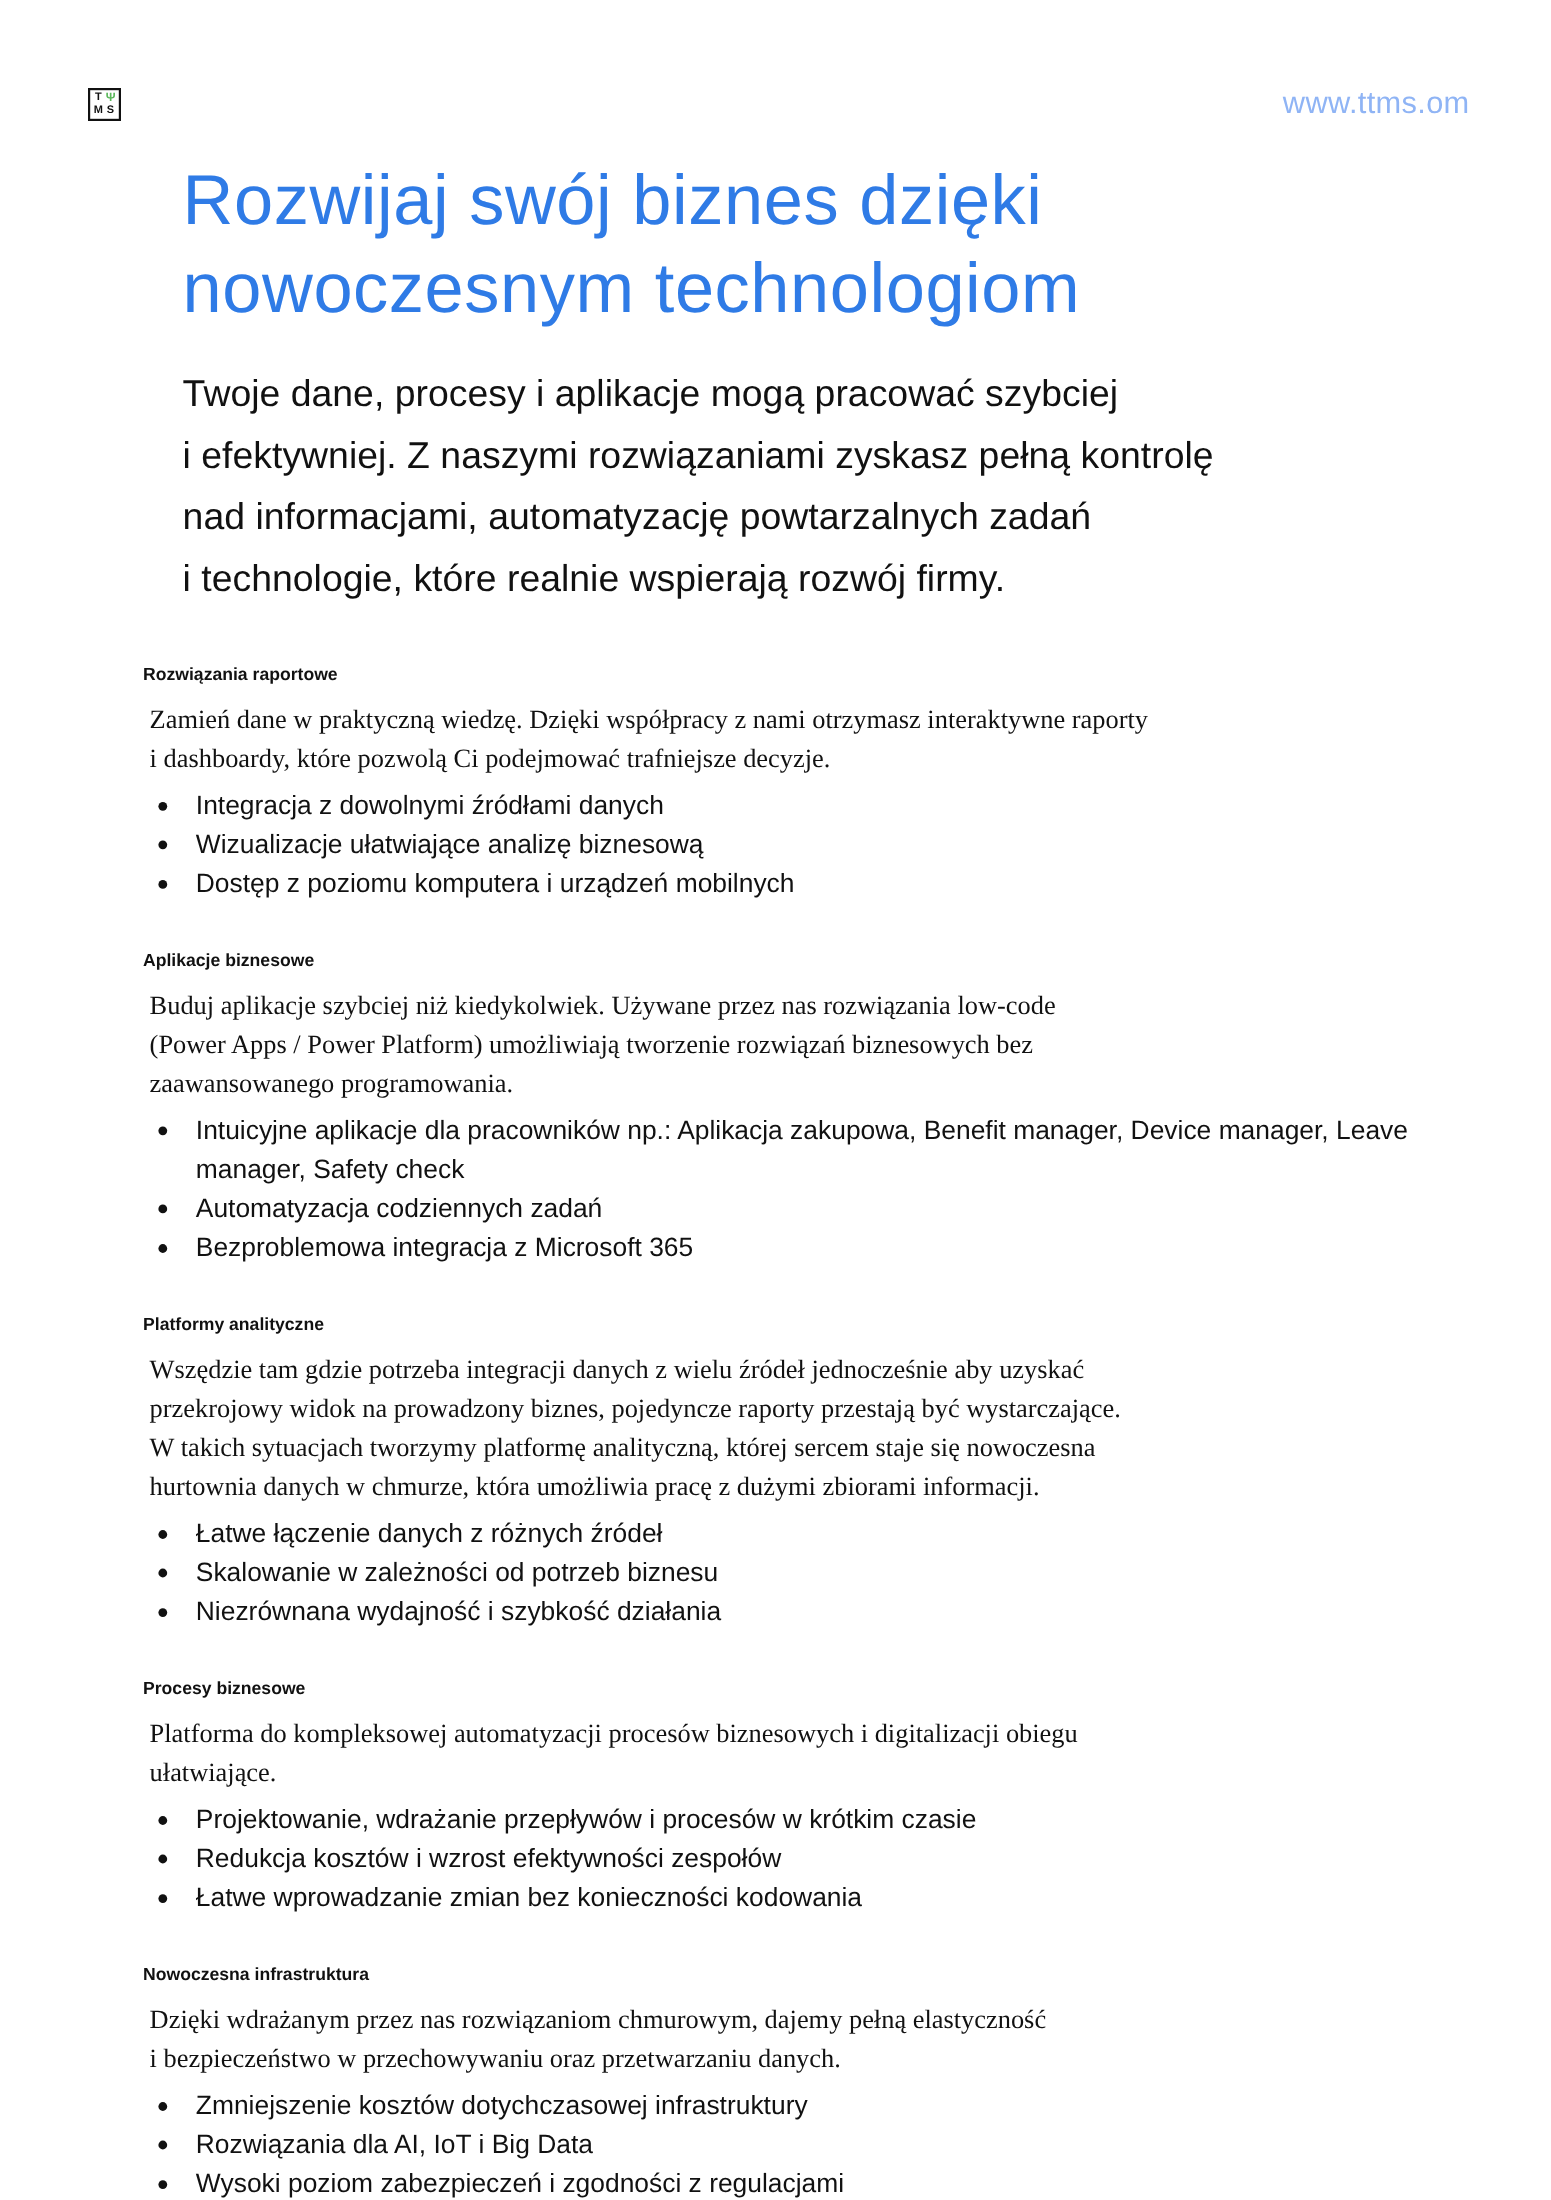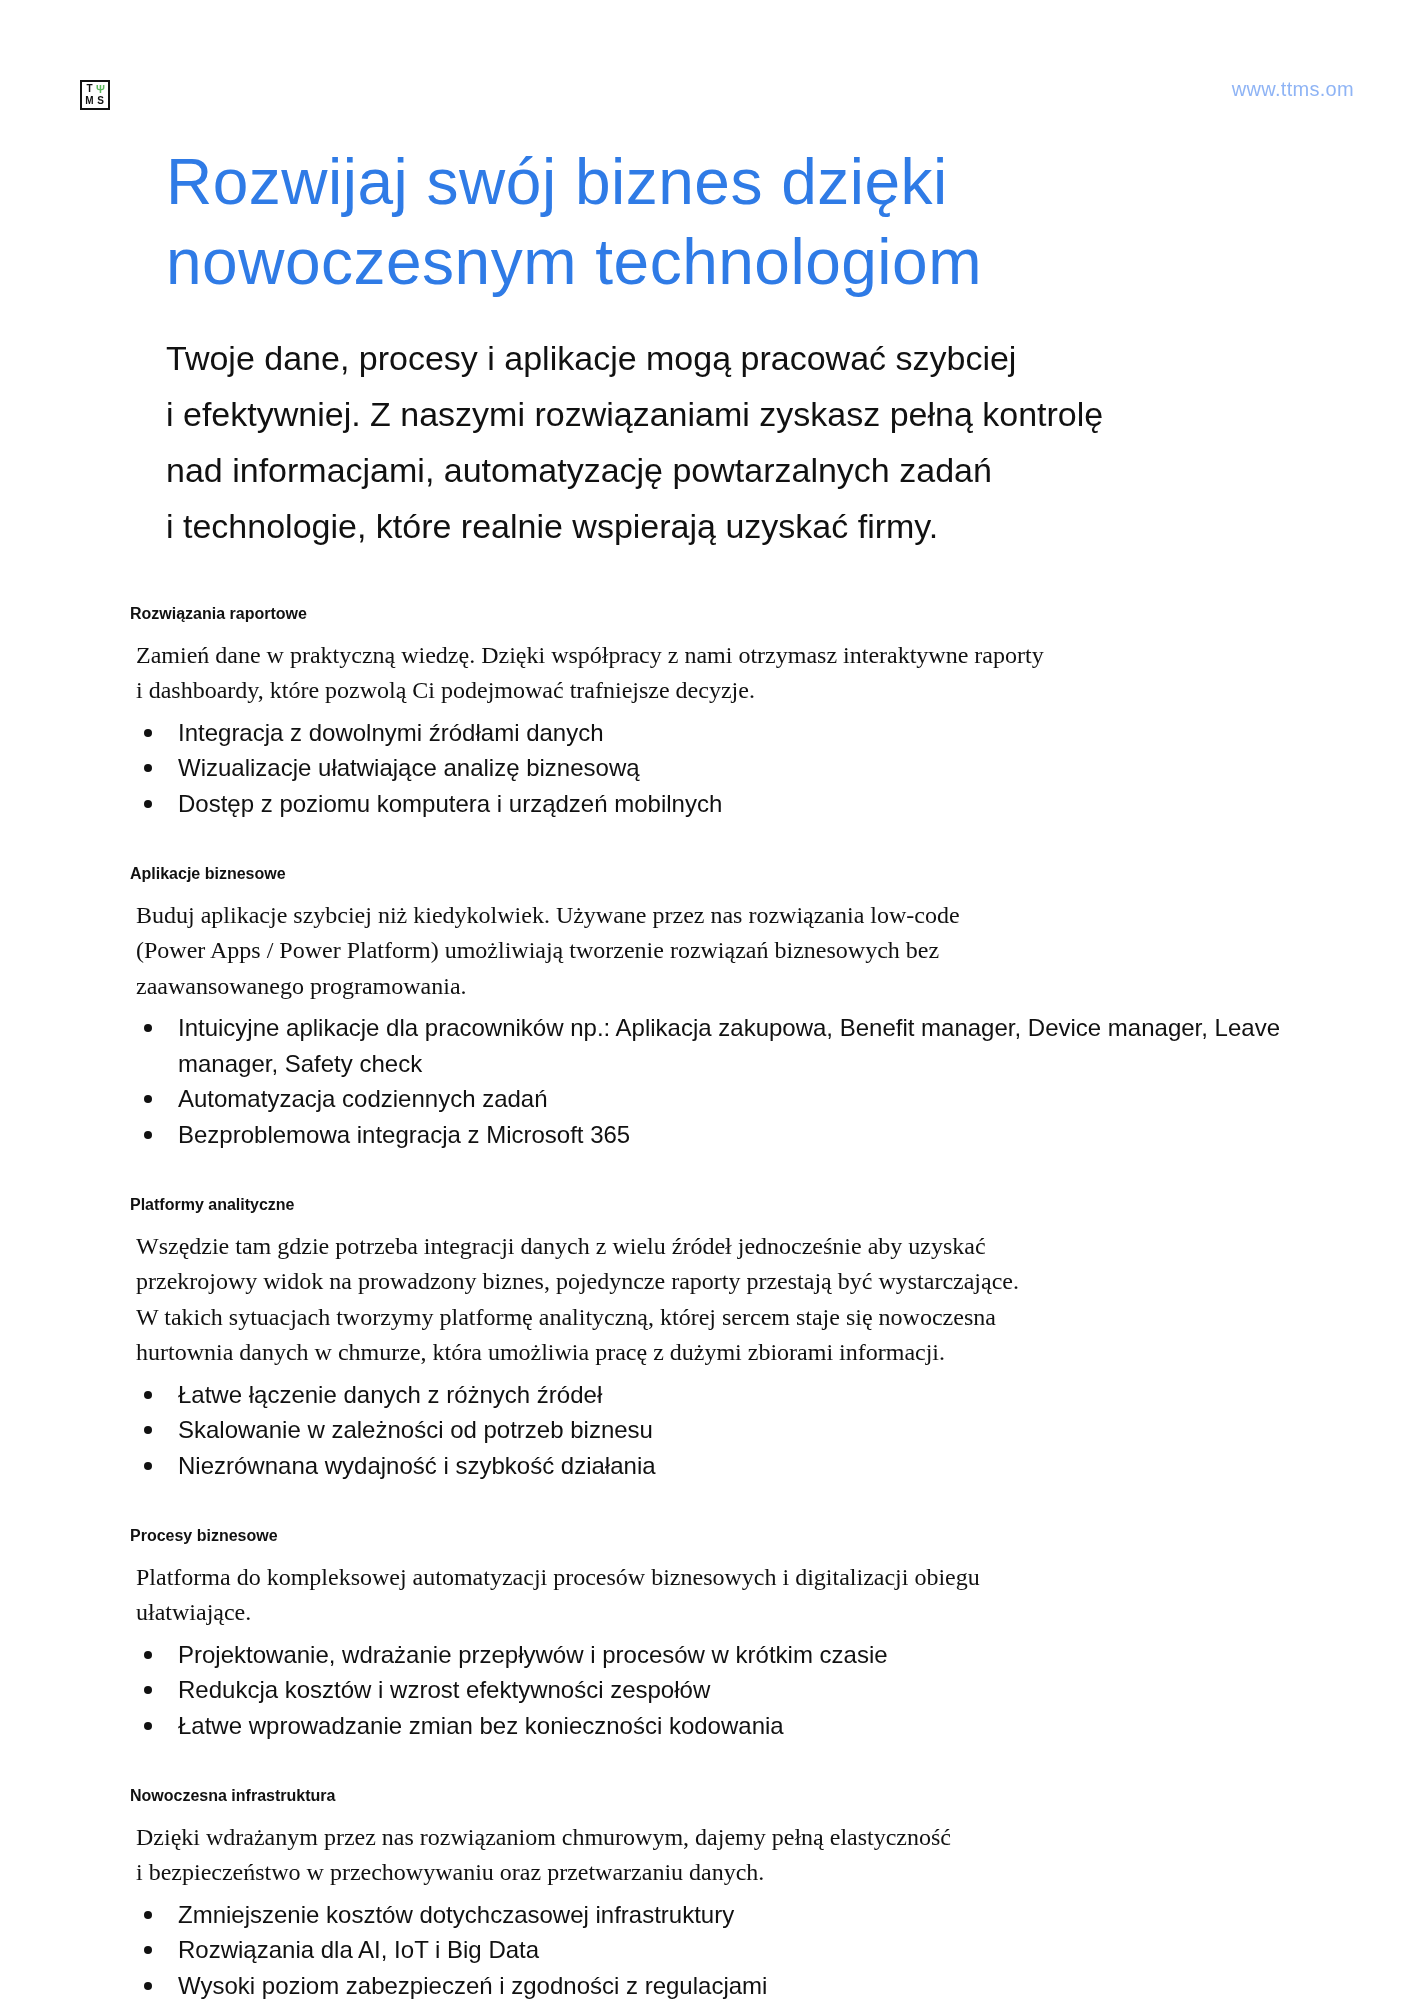--- a/index.html
+++ b/index.html
@@ -10,22 +10,22 @@
     .logo {
       position: absolute; left: 80px; top: 80px; width: 30px; height: 30px;
       border: 2.5px solid #111; box-sizing: border-box;
       display: grid; grid-template-columns: 1fr 1fr; grid-template-rows: 1fr 1fr;
       font-weight: bold; font-size: 10px; line-height: 1; text-align: center;
       align-items: center; padding: 1px 2px;
     }
     .logo span { display: block; }
     .logo .sprout { color: #5cb85c; font-size: 11px; }
     .site-url {
-      position: absolute; right: 56px; top: 78px;
-      font-size: 20px; color: #8fb4f5; letter-spacing: 0.3px;
+      position: absolute; right: 74px; top: 78px;
+      font-size: 28px; color: #8fb4f5; letter-spacing: 0.3px;
     }
     .hero-title {
       position: absolute; left: 166px; top: 142px; width: 1100px;
       font-size: 64px; line-height: 80px; color: #2f7be6; font-weight: normal;
       margin: 0; letter-spacing: 0.5px;
     }
     .hero-sub {
       position: absolute; left: 166px; top: 330px; width: 1180px;
       font-size: 34px; line-height: 56px; color: #111; margin: 0;
     }
@@ -59,21 +59,21 @@
 
 <h1 class="hero-title">
   <span>Rozwijaj swój biznes dzięki</span><br>
   <span>nowoczesnym technologiom</span>
 </h1>
 
 <p class="hero-sub">
   <span>Twoje dane, procesy i aplikacje mogą pracować szybciej</span><br>
   <span>i efektywniej. Z naszymi rozwiązaniami zyskasz pełną kontrolę</span><br>
   <span>nad informacjami, automatyzację powtarzalnych zadań</span><br>
-  <span>i technologie, które realnie wspierają uzyskać firmy.</span>
+  <span>i technologie, które realnie wspierają rozwój firmy.</span>
 </p>
 
 <div class="content" id="sections">
     <div class="section">
       <h2>Rozwiązania raportowe</h2>
       <p><span>Zamień dane w praktyczną wiedzę. Dzięki współpracy z nami otrzymasz interaktywne raporty</span><br><span>i dashboardy, które pozwolą Ci podejmować trafniejsze decyzje.</span></p>
       <ul>
         <li><span class="bullet"></span><span>Integracja z dowolnymi źródłami danych</span></li>
         <li><span class="bullet"></span><span>Wizualizacje ułatwiające analizę biznesową</span></li>
         <li><span class="bullet"></span><span>Dostęp z poziomu komputera i urządzeń mobilnych</span></li>

